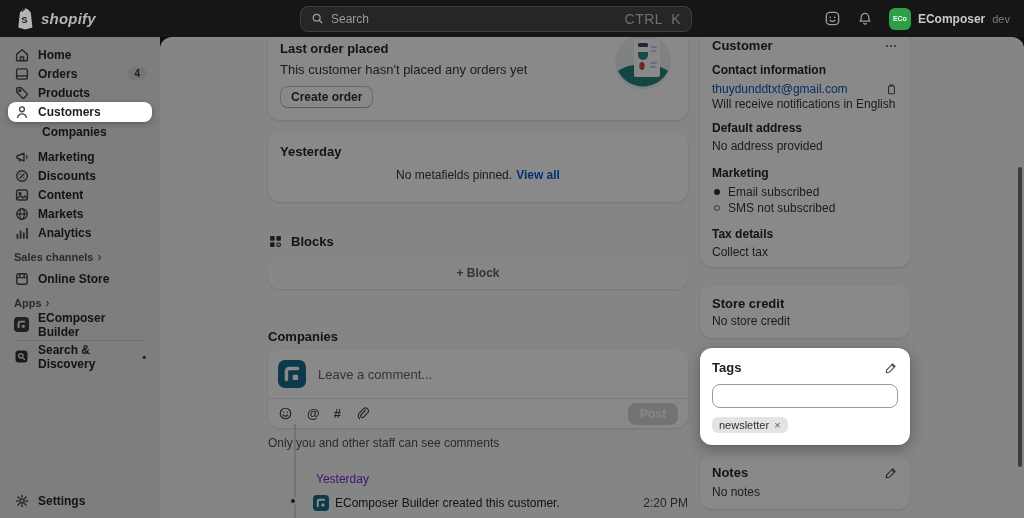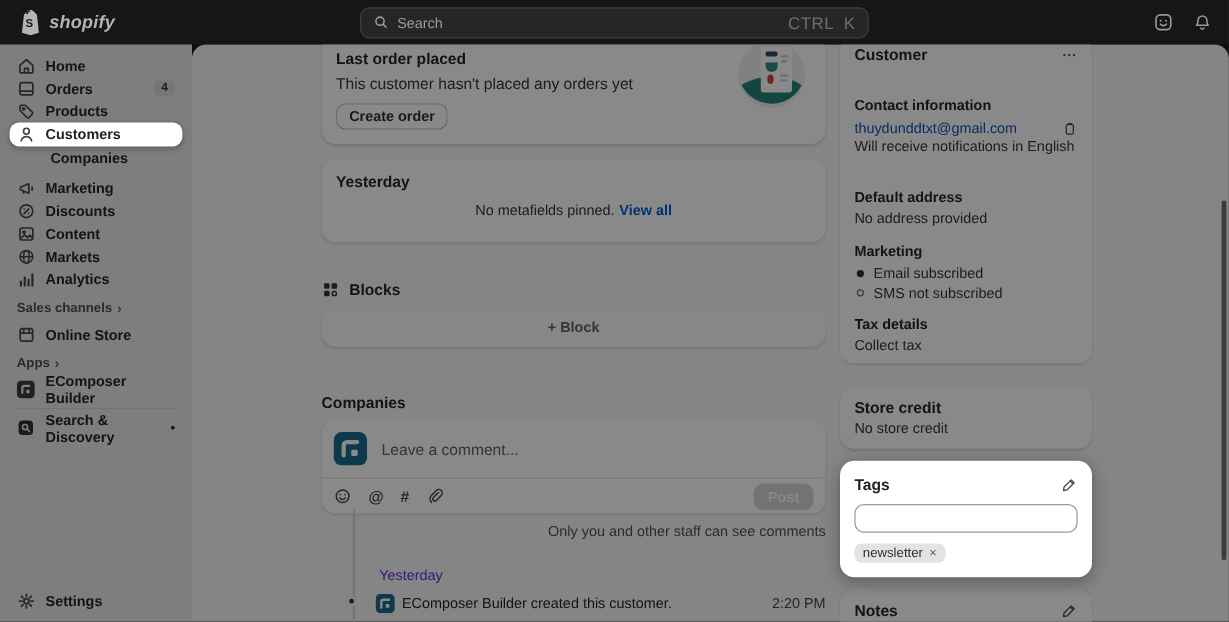--- a/index.html
+++ b/index.html
@@ -4,21 +4,21 @@
 <style>
   * { margin:0; padding:0; box-sizing:border-box; }
   html,body { width:1024px; height:518px; overflow:hidden; }
   body { font-family:"Liberation Sans","DejaVu Sans",sans-serif; background:#161616; position:relative; }
 
   
   .topbar { position:absolute; top:0; left:0; width:1024px; height:37px; background:#161616;
             display:flex; align-items:center; z-index:30; }
   .brand { display:flex; align-items:center; gap:6px; margin-left:14px; width:286px; }
   .brand-word { font-size:15px; font-weight:bold; font-style:italic; color:#b4b4b4; letter-spacing:.2px; }
-  .searchbar { width:424px; height:26px; background:#262626; border:1px solid #3f3f3f; border-radius:8px;
+  .searchbar { width:392px; height:26px; background:#262626; border:1px solid #3f3f3f; border-radius:8px;
                display:flex; align-items:center; padding:0 10px; color:#9a9a9a; }
   .searchbar .s-label { font-size:12px; margin-left:7px; flex:1; }
   .kbd { font-size:14px; color:#6f6f6f; margin-left:8px; letter-spacing:.5px; }
   .top-right { margin-left:auto; display:flex; align-items:center; gap:16px; padding-right:14px; }
   .top-icon { color:#9a9a9a; display:flex; }
   .account { display:flex; align-items:center; gap:7px; }
   .avatar { width:22px; height:22px; border-radius:6px; background:#2f9e49; color:#eafbef;
             font-size:7px; font-weight:bold; display:flex; align-items:center; justify-content:center; }
   .store-name { font-size:12px; font-weight:bold; color:#c9c9c9; }
   .store-env { font-size:11px; color:#7d7d7d; }
@@ -80,35 +80,35 @@
   .timeline-head { margin-top:38px; }
   .card-comment { margin-top:5px; }
   .comment-row { display:flex; align-items:center; gap:12px; padding:10px; }
   .ec-logo { border-radius:8px; flex-shrink:0; }
   .comment-input { flex:1; border:none; outline:none; font-size:13px; color:#333; font-family:inherit; background:transparent; }
   .comment-input::placeholder { color:#5f5f5f; }
   .comment-tools { border-top:1px solid #e3e3e3; height:30px; display:flex; align-items:center; padding:0 10px; }
   .tool { color:#454545; margin-right:14px; display:flex; align-items:center; font-size:13px; font-weight:bold; }
   .btn-post { margin-left:auto; height:22px; padding:0 12px; background:#d6d6d6; border:none; border-radius:8px;
               color:#fcfcfc; font-size:12px; font-weight:bold; font-family:inherit; }
-  .visibility-note { margin-top:8px; text-align:right; font-size:12px; color:#4f4f4f; }
+  .visibility-note { margin-top:8px; text-align:left; font-size:12px; color:#4f4f4f; }
   .feed { position:relative; }
   .feed::before { content:""; position:absolute; left:26px; top:-12px; bottom:-120px; width:2px; background:#d7d7d7; }
   .day-label { margin-top:22px; padding-left:48px; font-size:12px; color:#6d28d9; position:relative; }
   .event-row { margin-top:9px; display:flex; align-items:center; position:relative; padding-left:45px; }
   .event-dot { position:absolute; left:21px; top:50%; margin-top:-6px; width:8px; height:8px; border-radius:50%;
                background:#2e2e2e; border:2px solid #f7f7f7; }
   .event-text { margin-left:6px; font-size:12px; color:#222; font-weight:500; }
   .event-time { margin-left:auto; font-size:12px; color:#444; }
 
   
   .card-customer { margin-top:-7px; padding:8px 12px 8px; }
   .row-between { display:flex; align-items:center; justify-content:space-between; }
   .icon-btn { color:#4a4a4a; display:flex; background:none; border:none; padding:0; }
-  .sec { margin-top:28px; } .sec-tight { margin-top:5px; } .sec-xtight { margin-top:1px; }
+  .sec { margin-top:10px; } .sec-tight { margin-top:5px; } .sec-xtight { margin-top:1px; }
   .sec-m13 { margin-top:13px; } .sec-m12 { margin-top:12px; } .sec-m4 { margin-top:4px; } .sec-m2 { margin-top:2px;text-align:right; }
   .email-link { font-size:12px; color:#0b52b5; font-weight:500; text-decoration:none; }
   .dot-li { display:flex; align-items:center; gap:8px; font-size:12px; color:#333; }
   .dot-filled { width:6px; height:6px; border-radius:50%; background:#2e2e2e; margin-left:2px; }
   .dot-hollow { width:6px; height:6px; border-radius:50%; border:1.5px solid #6b6b6b; margin-left:2px; background:transparent; }
 
   .card-credit { margin-top:19px; padding:10px 12px; }
   .card-credit .body-txt { margin-top:3px; }
 
   .card-tags { margin-top:10px; padding:12px; position:relative; z-index:50;
@@ -162,20 +162,25 @@
         <circle cx="10.1" cy="6.8" r=".8" fill="currentColor" stroke="none"></circle>
         <path d="M5.7 9.6c.6.7 1.4 1.1 2.3 1.1s1.7-.4 2.3-1.1"></path>
       </svg>
     </span>
     <span class="top-icon">
       <svg width="16" height="16" viewBox="0 0 16 16" fill="none" stroke="currentColor" stroke-width="1.3" stroke-linecap="round" stroke-linejoin="round">
         <path d="M8 2.4a3.7 3.7 0 0 0-3.7 3.7c0 3-1.2 4-1.2 4h9.8s-1.2-1-1.2-4A3.7 3.7 0 0 0 8 2.4z"></path>
         <path d="M6.7 12.3a1.4 1.4 0 0 0 2.6 0"></path>
       </svg>
     </span>
+    <div class="account">
+      <span class="avatar">ECo</span>
+      <span class="store-name">EComposer</span>
+      <span class="store-env">dev</span>
+    </div>
   </div>
 </div>
 
 <div class="app">
 
   <nav class="sidebar">
     <div class="nav-item">
       <span class="ic">
           <svg viewBox="0 0 16 16" width="16" height="16" fill="none" stroke="currentColor" stroke-width="1.4" stroke-linejoin="round">
             <path d="M2.6 7.4 8 2.8l5.4 4.6V13a.8.8 0 0 1-.8.8H3.4a.8.8 0 0 1-.8-.8z"></path>

